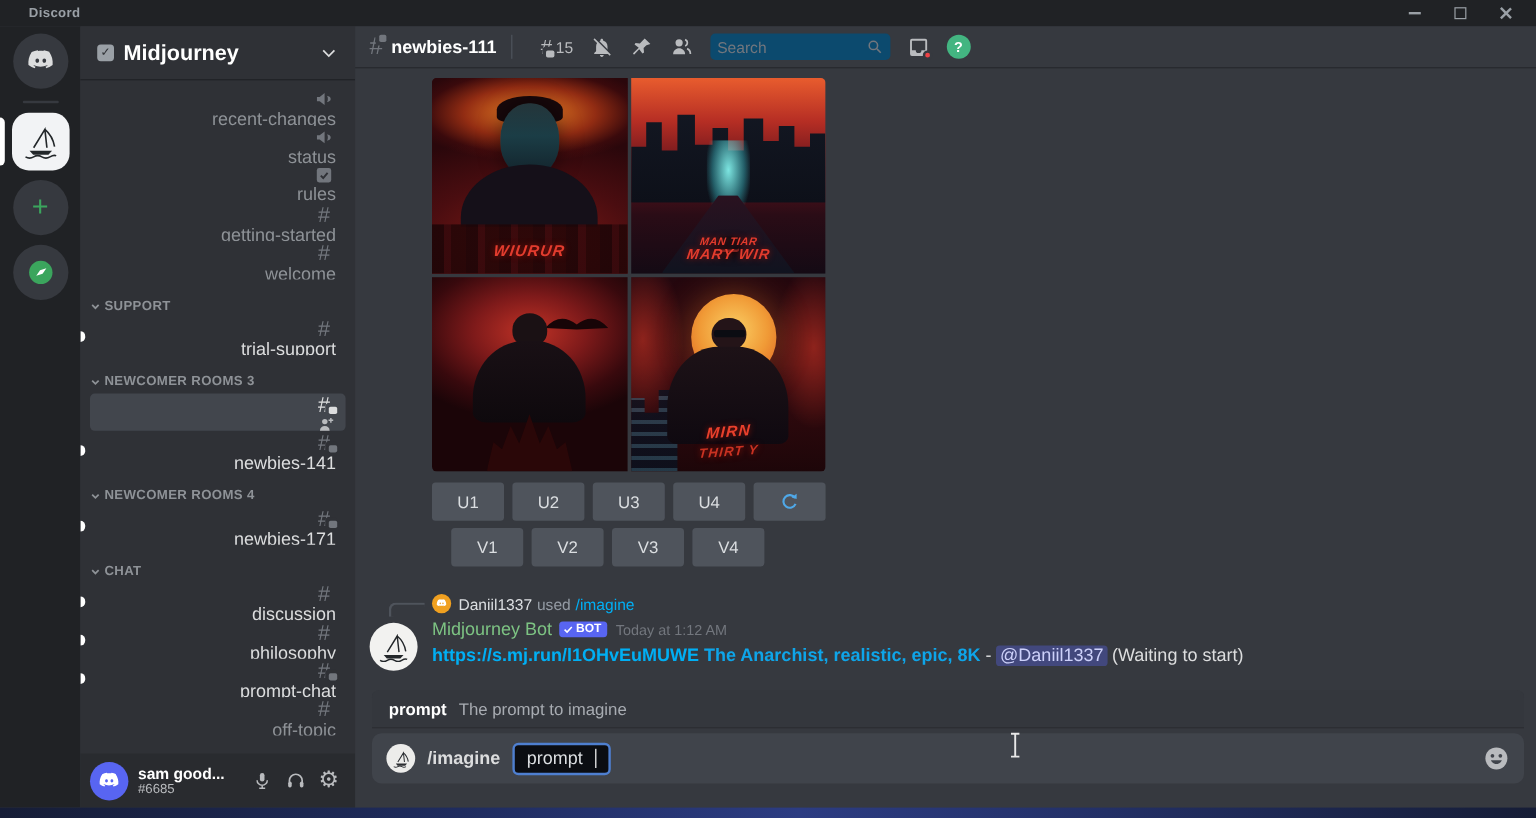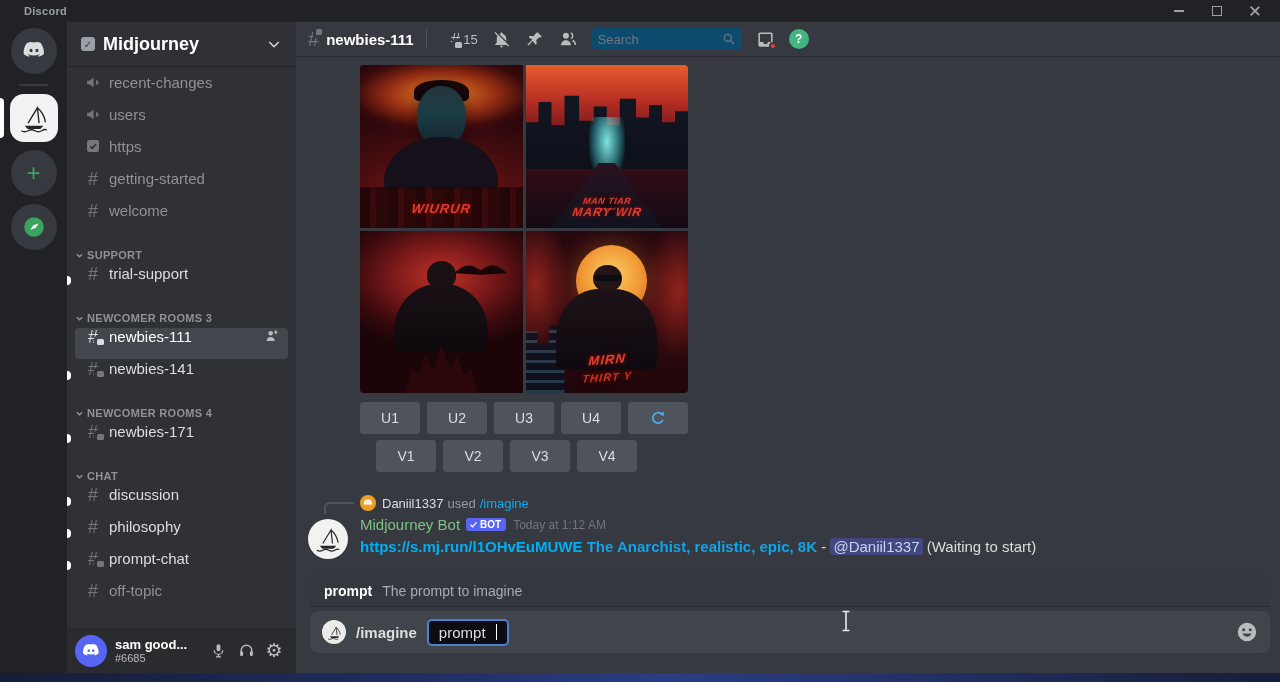--- a/index.html
+++ b/index.html
@@ -31,21 +31,21 @@
   .compass-bg { background:#36393f; }
 
   
   .sidebar { width:229px; background:#2f3136; display:flex; flex-direction:column; flex:none; }
   .guild-header { height:44px; flex:none; display:flex; align-items:center; padding:0 14px; box-shadow:0 1px 0 rgba(0,0,0,.28); cursor:pointer; }
   .verified { width:14px; height:14px; border-radius:3px; background:#9aa0a6; color:#2f3136; font-size:10px; font-weight:bold; display:flex; align-items:center; justify-content:center; flex:none; }
   .guild-name { flex:1; margin-left:8px; color:#fff; font-size:18px; font-weight:bold; white-space:nowrap; overflow:hidden; }
   .channels { flex:1; overflow:hidden; padding:8px 8px 0; }
   .section { height:20px; margin-top:12px; display:flex; align-items:center; color:#8e9297; font-size:11px; font-weight:bold; letter-spacing:.3px; cursor:pointer; }
   .section svg { margin-right:3px; }
-  .chan { height:31px; margin-bottom:1px; border-radius:4px; display:flex; align-items:flex-start; padding:0 8px; color:#8e9297; position:relative; cursor:pointer; }
+  .chan { height:31px; margin-bottom:1px; border-radius:4px; display:flex; align-items:flex-end; padding:0 8px; color:#8e9297; position:relative; cursor:pointer;flex-direction:column; }
   .chan .glyph { width:20px; font-size:18px; color:#72767d; text-align:center; position:relative; flex:none; line-height:1; }
   .chan .cname { margin-left:6px; font-size:15px; white-space:nowrap; overflow:hidden; }
   .chan.unread { color:#dcddde; }
   .chan.unread::before { content:""; position:absolute; left:-8px; top:11px; width:4px; height:9px; background:#fff; border-radius:0 4px 4px 0; }
   .chan.active { background:#42464d; color:#fff; }
   .chan.active .glyph { color:#dcddde; }
   .thread-bubble::after { content:""; position:absolute; right:-1px; bottom:1px; width:7px; height:6px; background:#72767d; border-radius:1.5px; box-shadow:-1.5px -1.5px 0 1.5px #2f3136; }
   .chan.active .thread-bubble::after { background:#dcddde; box-shadow:-1.5px -1.5px 0 1.5px #42464d; }
   .invite { margin-left:auto; color:#b9bbbe; display:flex; }
   .chan-svg { width:20px; display:flex; justify-content:center; color:#72767d; flex:none; }
@@ -230,30 +230,30 @@
             </svg>
           </span>
         <span class="cname">recent-changes</span>
       </div>
       <div class="chan">
         <span class="chan-svg">
             <svg width="17" height="17" viewBox="0 0 24 24">
               <path fill="currentColor" d="M3 9.5v5h3.2L12 19V5L6.2 9.5H3zM14.5 8.2c1.8.8 1.8 6.8 0 7.6 2.8-.3 4.7-1.9 4.7-3.8s-1.9-3.5-4.7-3.8z"></path>
             </svg>
           </span>
-        <span class="cname">users</span>
+        <span class="cname">status</span>
       </div>
       <div class="chan">
         <span class="chan-svg">
             <svg width="16" height="16" viewBox="0 0 24 24">
               <rect x="3" y="3" width="18" height="18" rx="3" fill="currentColor"></rect>
               <path d="M8 12.5l3 3 5.5-6.5" fill="none" stroke="#2f3136" stroke-width="2.4"></path>
             </svg>
           </span>
-        <span class="cname">https</span>
+        <span class="cname">rules</span>
       </div>
       <div class="chan">
         <span class="glyph">#</span>
         <span class="cname">getting-started</span>
       </div>
       <div class="chan">
         <span class="glyph">#</span>
         <span class="cname">welcome</span>
       </div>
 

